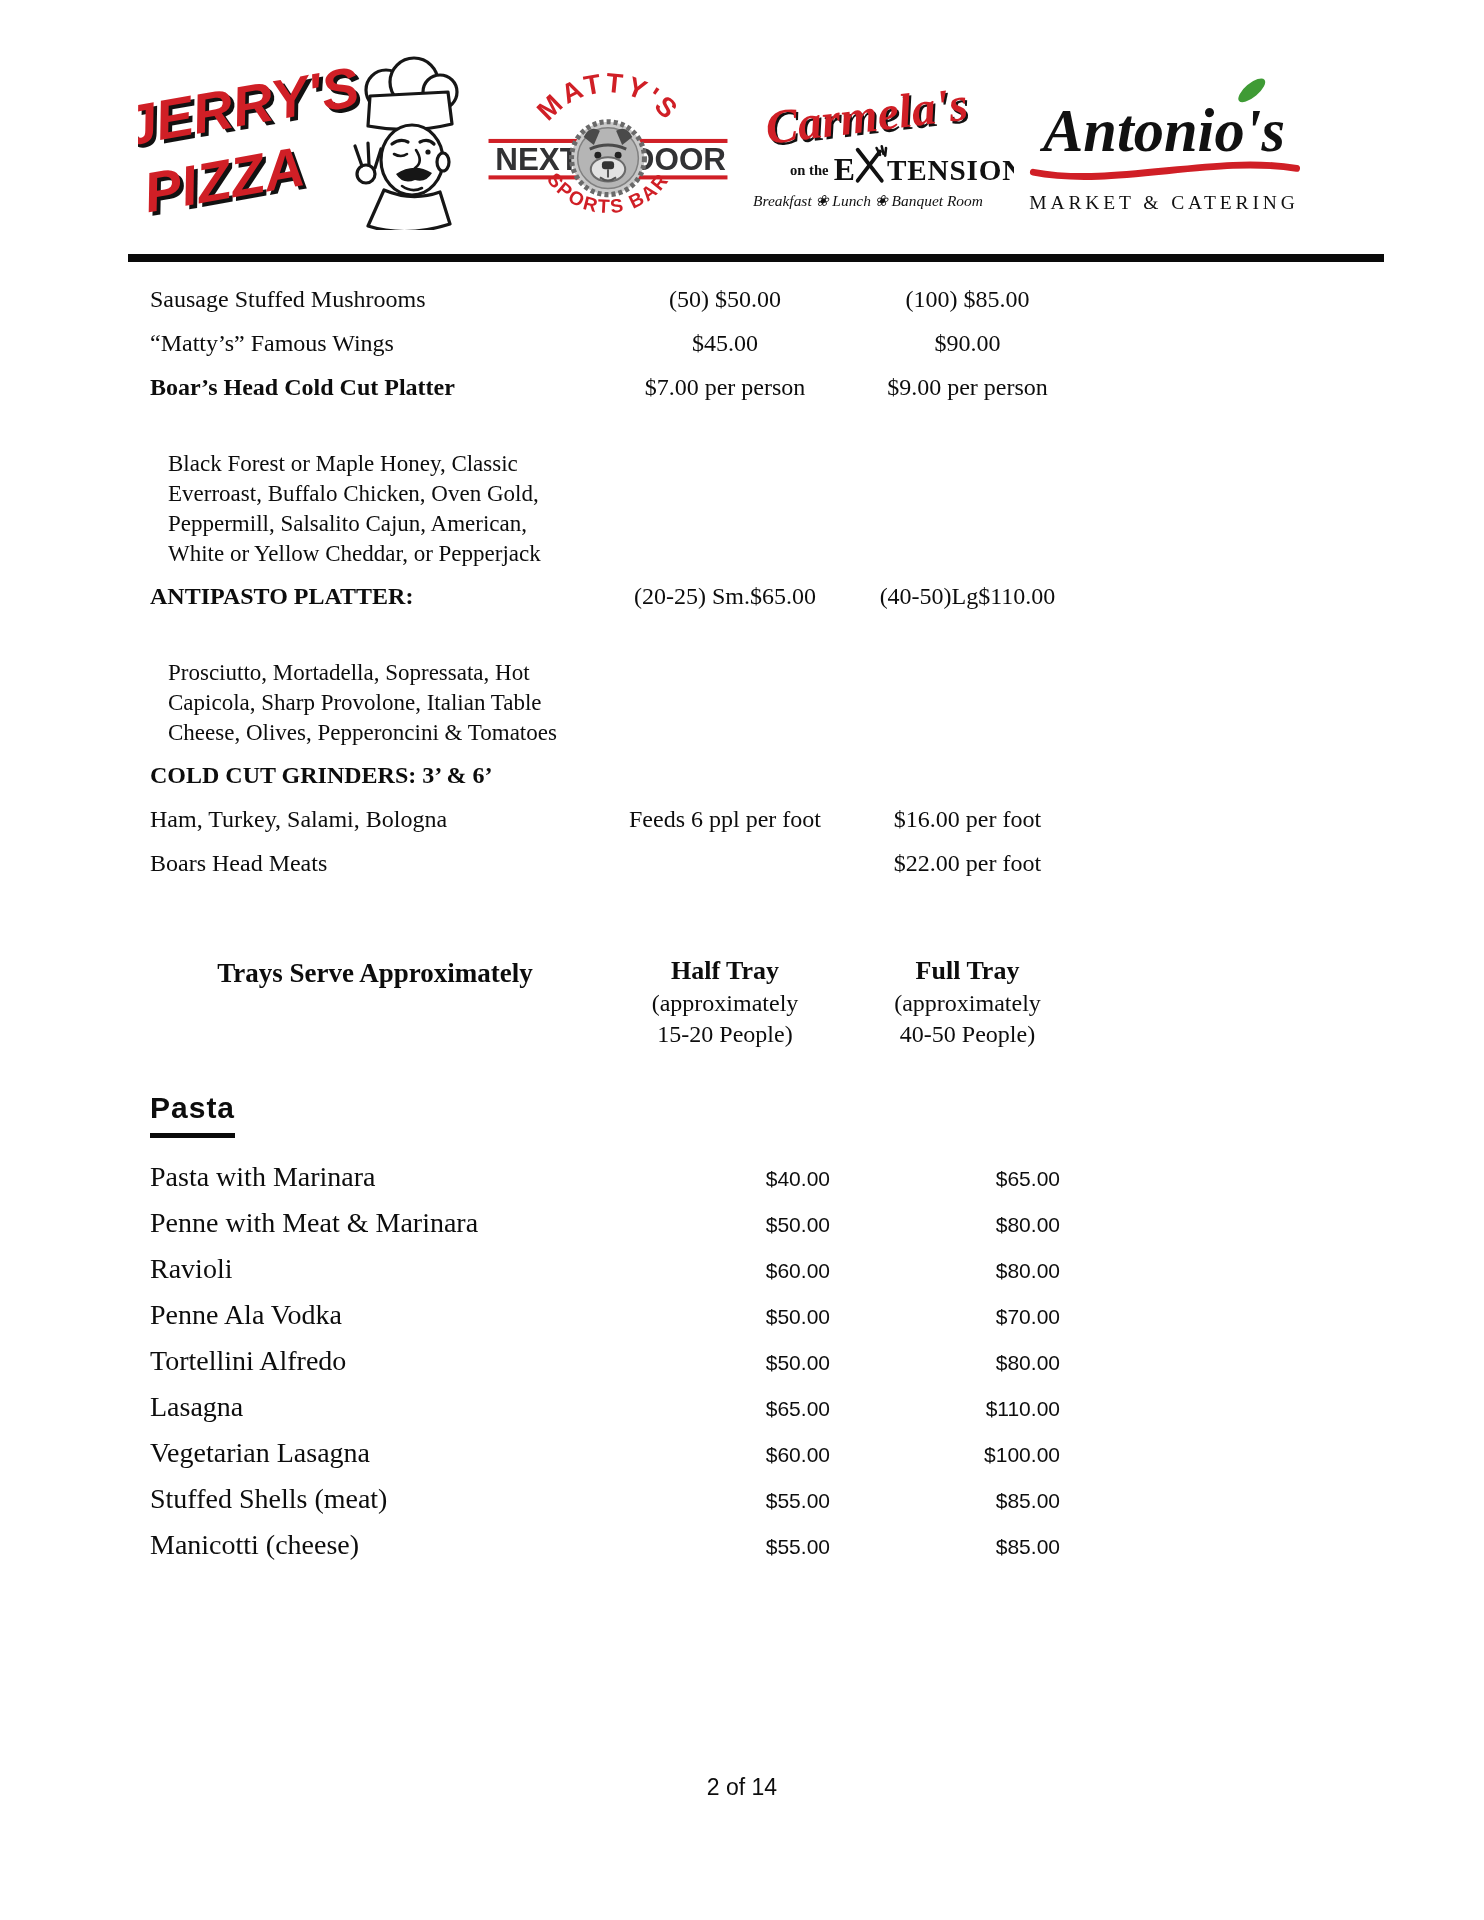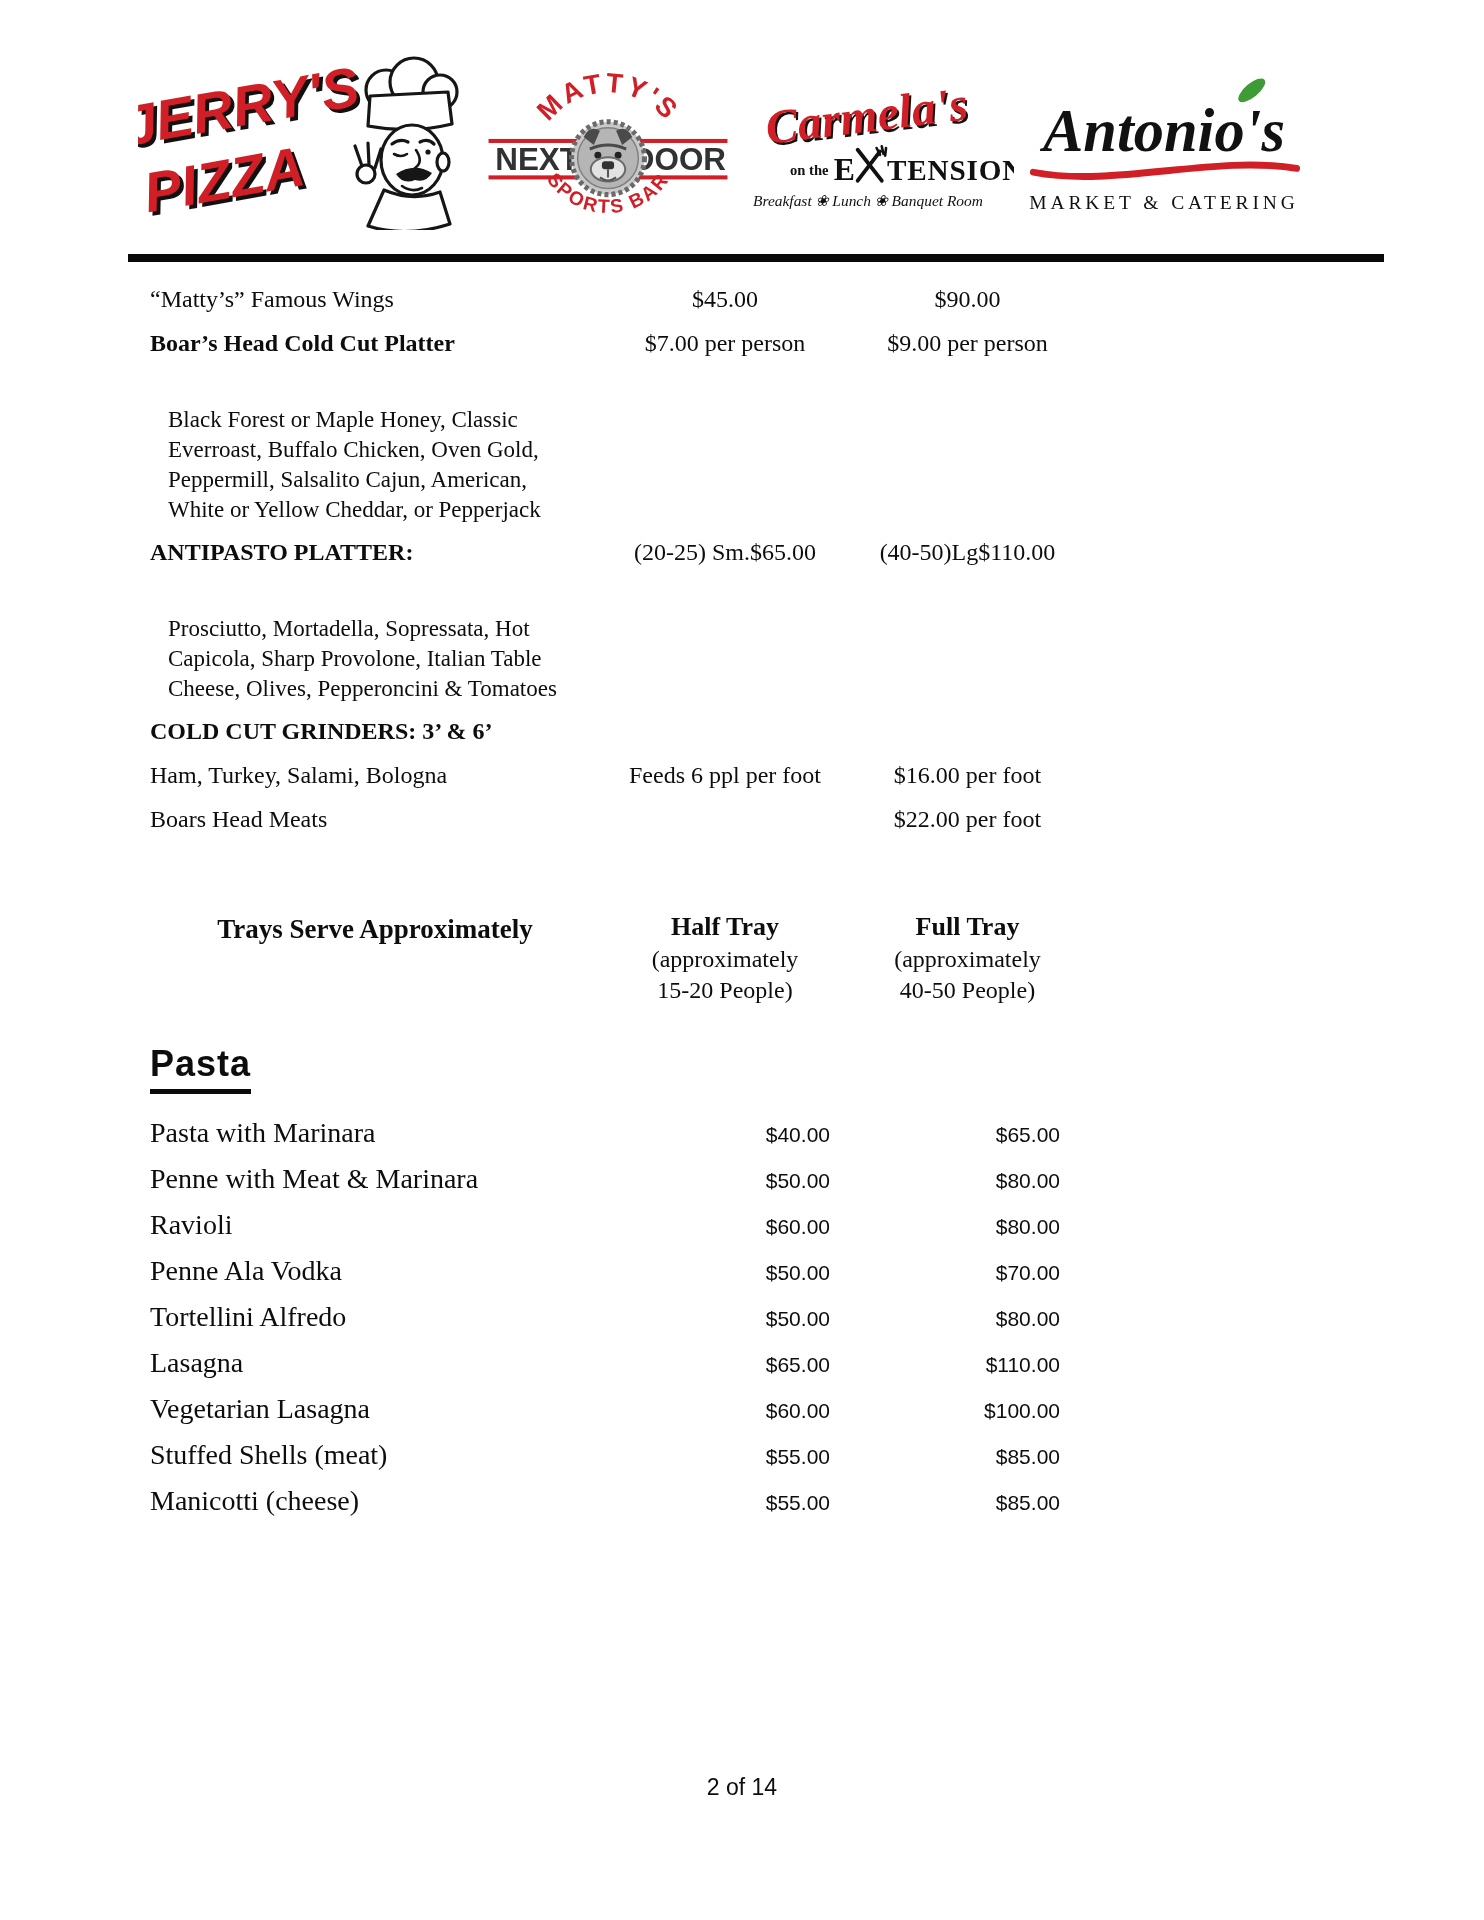--- a/index.html
+++ b/index.html
@@ -32,21 +32,21 @@
   
   .tray-head { display:grid; grid-template-columns:450px 250px 235px; margin:76px 0 0 150px; }
   .th-left  { text-align:center; font-weight:bold; font-size:27px; padding-top:4px; }
   .th-col   { text-align:center; }
   .th-title { font-weight:bold; font-size:26px; line-height:34px; }
   .th-sub   { font-size:24px; line-height:31px; }
 
   
   .pasta-heading { display:inline-block; margin:34px 0 24px 150px;
                    font-family:"Liberation Sans", sans-serif; font-weight:bold;
-                   font-size:36px; line-height:48px; border-bottom:5px solid #0a0a0a;
+                   font-size:30px; line-height:48px; border-bottom:5px solid #0a0a0a;
                    padding-bottom:1px; letter-spacing:1px; }
   .p-rows { }
   .p-row { display:grid; grid-template-columns:450px 230px 230px; margin-left:150px;
            align-items:baseline; margin-bottom:14px; line-height:30px; }
   .p-name { font-size:28px; }
   .p-half, .p-full { text-align:right; font-family:"Liberation Sans", sans-serif; font-size:21px; }
 
   
   .footer { position:absolute; top:1774px; left:0; width:100%; text-align:center;
             font-family:"Liberation Sans", sans-serif; font-size:23px; }
@@ -146,20 +146,25 @@
         <text x="160" y="148" text-anchor="middle" font-family="Liberation Serif, serif" font-size="20" letter-spacing="4" fill="#111">MARKET &amp; CATERING</text>
       </svg>
     </div>
   </div>
 
   <div class="divider"></div>
 
   <div class="main">
 
     <div class="m-rows">
+  <div class="m-row">
+    <div class="c1">Sausage Stuffed Mushrooms</div>
+    <div class="c2">(50) $50.00</div>
+    <div class="c3">(100) $85.00</div>
+  </div>
 
   <div class="m-row">
     <div class="c1">“Matty’s” Famous Wings</div>
     <div class="c2">$45.00</div>
     <div class="c3">$90.00</div>
   </div>
 
   <div class="m-row bold">
     <div class="c1">Boar’s Head Cold Cut Platter</div>
     <div class="c2">$7.00 per person</div>

